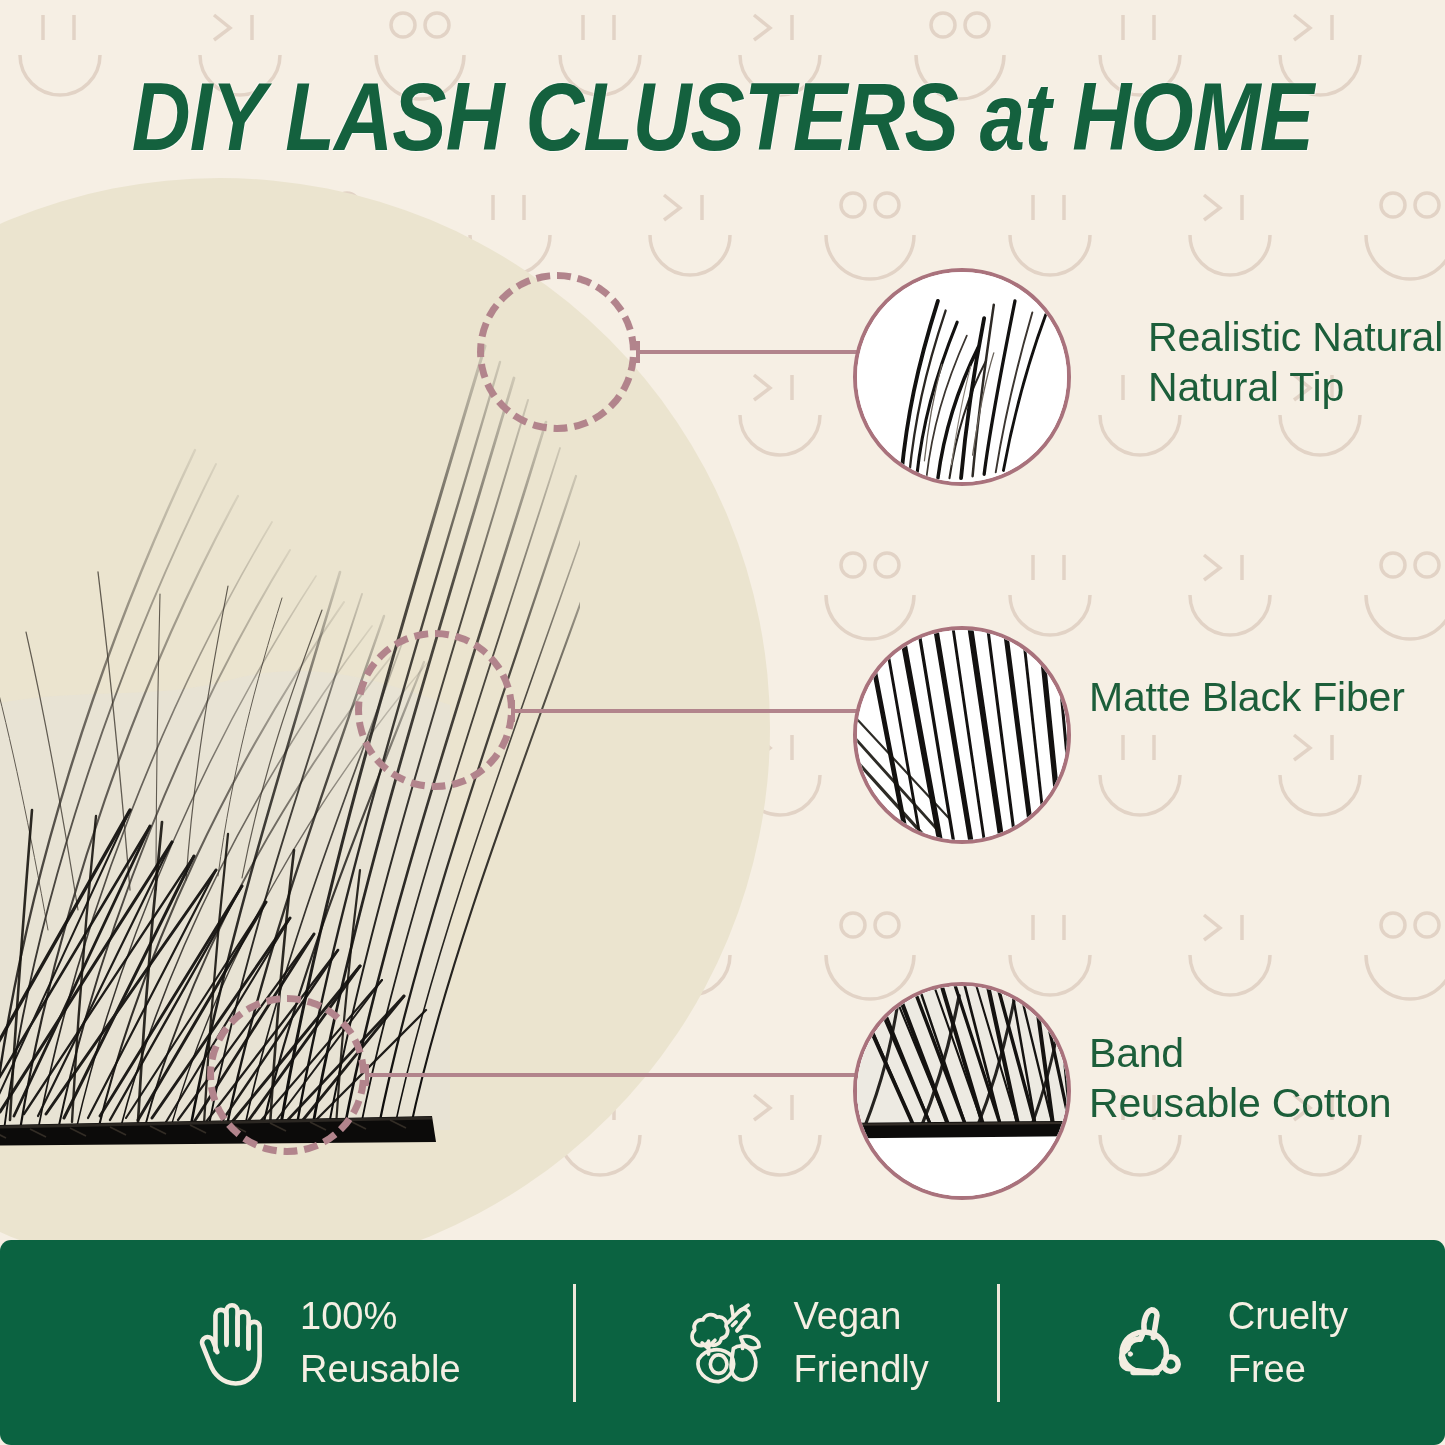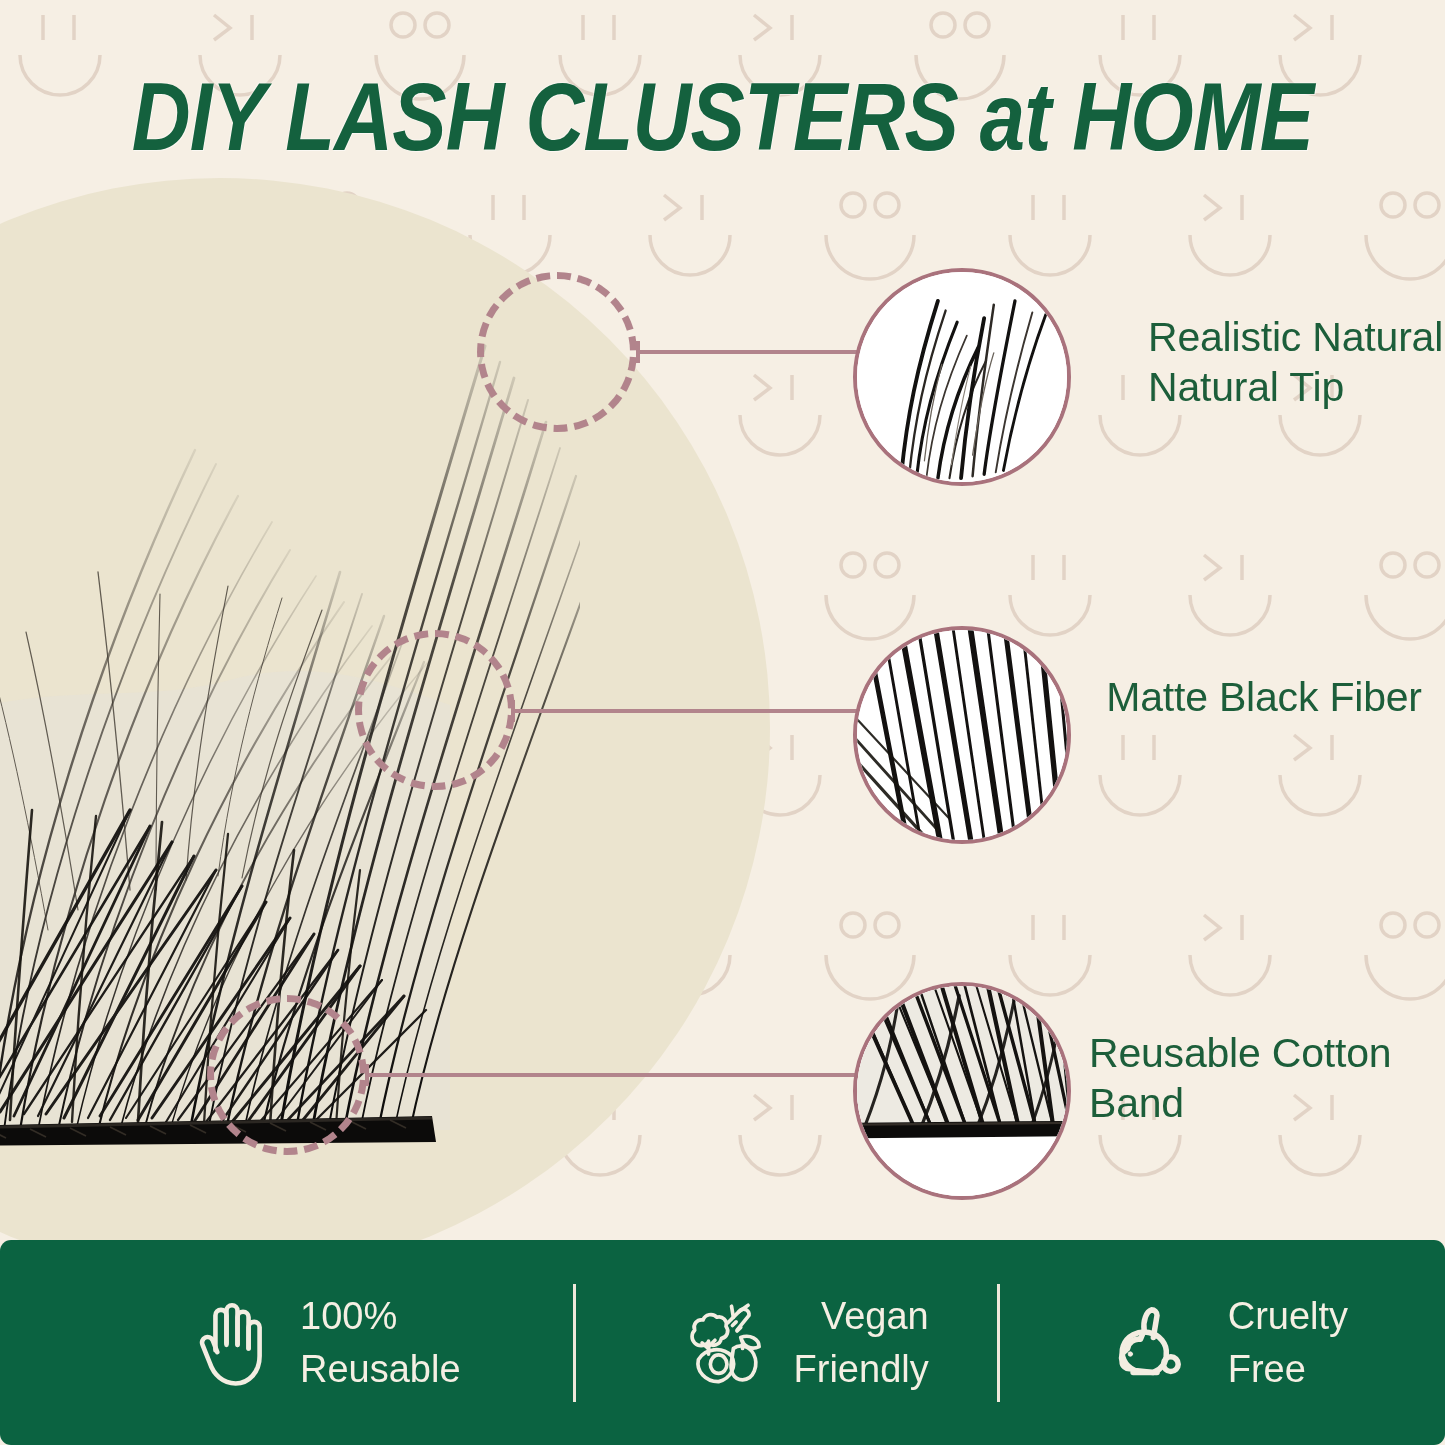--- a/index.html
+++ b/index.html
@@ -359,21 +359,21 @@
       </g>
       <g stroke="#17140f" fill="none" stroke-linecap="round" opacity="0.9">
         <path d="M-6,130  L70,214" stroke-width="3.4"></path>
         <path d="M-6,152  L56,218" stroke-width="2.6"></path>
         <path d="M-6,108  L84,208" stroke-width="3"></path>
         <path d="M-6,86   L96,196" stroke-width="2.2"></path>
         <path d="M0,180   L40,218" stroke-width="2.6"></path>
       </g>
     </svg>
   </div>
-  <div class="callout-label" style="left:1089px; top:672px; width:350px;text-align:center;">
+  <div class="callout-label" style="left:1089px; top:672px; width:350px;">
     <div>Matte Black Fiber</div>
   </div>
 
   <div class="dashed-circle" style="left:207px; top:995px; width:160px; height:160px;"></div>
   <div class="connector-tick" style="left:365px; top:1064px;"></div>
   <div class="connector-line" style="left:365px; top:1073px; width:493px;"></div>
 
   <div class="callout-circle" style="left:853px; top:982px;">
     <svg viewBox="0 0 218 218" xmlns="http://www.w3.org/2000/svg">
       <rect width="218" height="218" fill="#FFFFFF"></rect>
@@ -404,22 +404,22 @@
         <path d="M8,146 C26,100 36,60 44,8" stroke-width="3.2"></path>
         <path d="M66,148 C84,104 96,62 106,10" stroke-width="3.4"></path>
         <path d="M124,148 C142,104 154,62 164,10" stroke-width="3.2"></path>
         <path d="M180,148 C196,106 206,66 214,16" stroke-width="3.0"></path>
       </g>
       <path d="M-4,142 L222,140 L222,156 L-4,158 Z" fill="#0c0b0a"></path>
       <path d="M-4,144 L222,142" stroke="#332d27" stroke-width="2.4" fill="none"></path>
     </svg>
   </div>
   <div class="callout-label" style="left:1089px; top:1028px; width:340px;">
+    <div>Band</div>
     <div>Reusable Cotton</div>
-    <div>Band</div>
   </div>
 
   <div id="banner">
 
     <div class="badge" style="margin-left:186px;">
       <span class="badge-icon">
         <svg viewBox="0 0 100 100" xmlns="http://www.w3.org/2000/svg">
           <g fill="none" stroke="#F3EDE1" stroke-width="5" stroke-linecap="round" stroke-linejoin="round">
             <path d="M32,58 L32,20 A6,6 0 0 1 44,20 L44,52"></path>
             <path d="M44,50 L44,15 A6,6 0 0 1 56,15 L56,52"></path>
@@ -431,21 +431,21 @@
         </svg>
       </span>
       <span class="badge-text">
         <span>100%</span><br>
         <span>Reusable</span>
       </span>
     </div>
 
     <div class="badge-divider" style="margin-left:112px;"></div>
 
-    <div class="badge" style="margin-left:104px;text-align:right;">
+    <div class="badge" style="margin-left:104px;">
       <span class="badge-icon">
         <svg viewBox="0 0 100 100" xmlns="http://www.w3.org/2000/svg">
           <g fill="none" stroke="#F3EDE1" stroke-width="4" stroke-linecap="round" stroke-linejoin="round">
 
             <path d="M16,36 A8,8 0 0 1 25,25 A9,9 0 0 1 40,22 A8,8 0 0 1 50,32
                      A8,8 0 0 1 45,45 A9,9 0 0 1 30,50 A8,8 0 0 1 16,36 Z"></path>
             <path d="M31,48 L31,62"></path>
             <path d="M31,56 L24,50"></path>
             <path d="M31,54 L38,47"></path>
 

